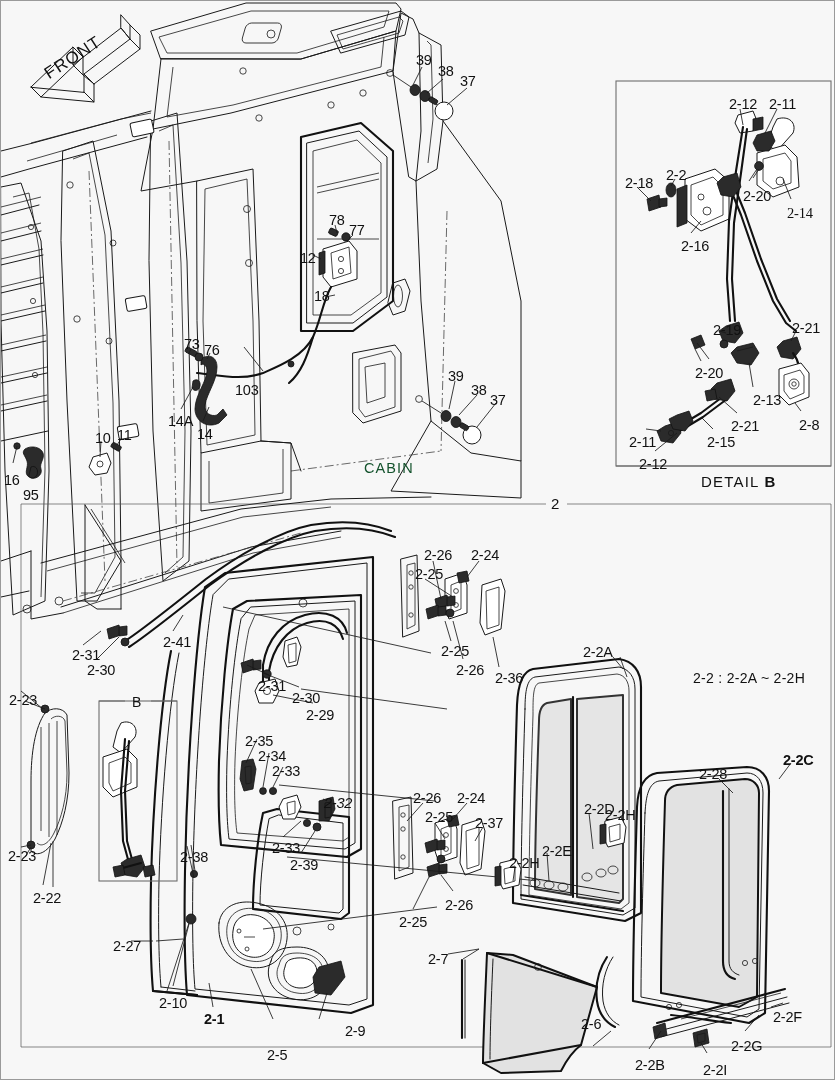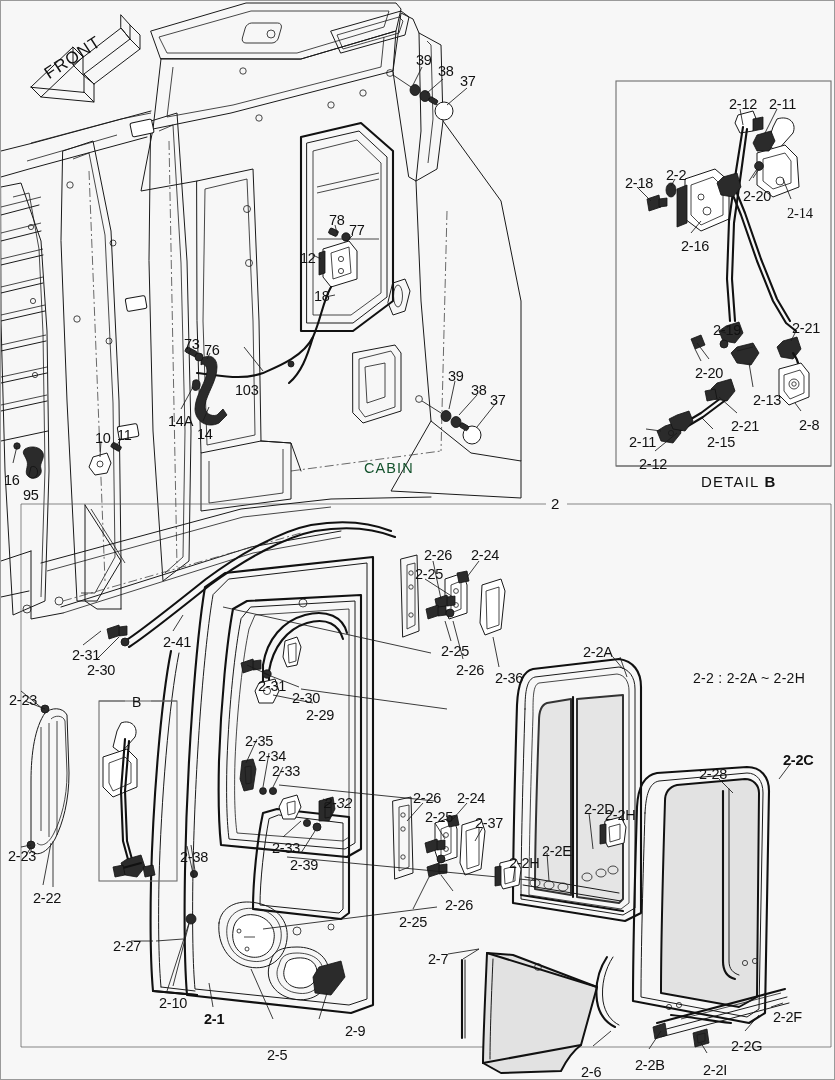--- a/index.html
+++ b/index.html
@@ -723,20 +723,20 @@
       <div class="lbl" style="left: 444px; top: 897px;">2-26</div>
       <div class="lbl" style="left: 398px; top: 914px;">2-25</div>
       <div class="lbl" style="left: 427px; top: 951px;">2-7</div>
       <div class="lbl" style="left: 582px; top: 644px;">2-2A</div>
       <div class="lbl" style="left: 782px; top: 752px; font-weight: bold;">2-2C</div>
       <div class="lbl" style="left: 698px; top: 766px;">2-28</div>
       <div class="lbl" style="left: 604px; top: 807px;">2-2H</div>
       <div class="lbl" style="left: 583px; top: 801px;">2-2D</div>
       <div class="lbl" style="left: 541px; top: 843px;">2-2E</div>
       <div class="lbl" style="left: 508px; top: 855px;">2-2H</div>
-      <div class="lbl" style="left: 580px; top: 1016px; margin-top: 48px;">2-6</div>
+      <div class="lbl" style="left: 580px; top: 1016px;">2-6</div>
       <div class="lbl" style="left: 634px; top: 1057px;">2-2B</div>
       <div class="lbl" style="left: 702px; top: 1062px;">2-2I</div>
       <div class="lbl" style="left: 730px; top: 1038px;">2-2G</div>
       <div class="lbl" style="left: 772px; top: 1009px;">2-2F</div>
     </div>
 
 </div>
 
 </body></html>

